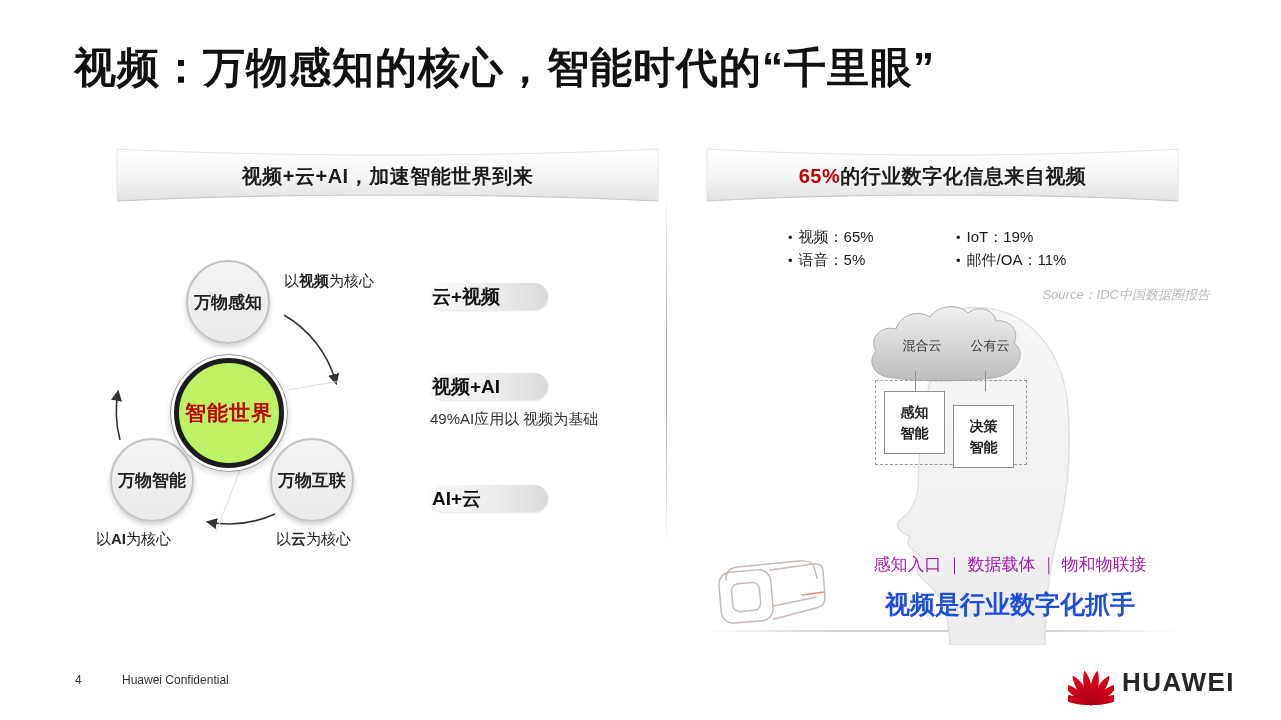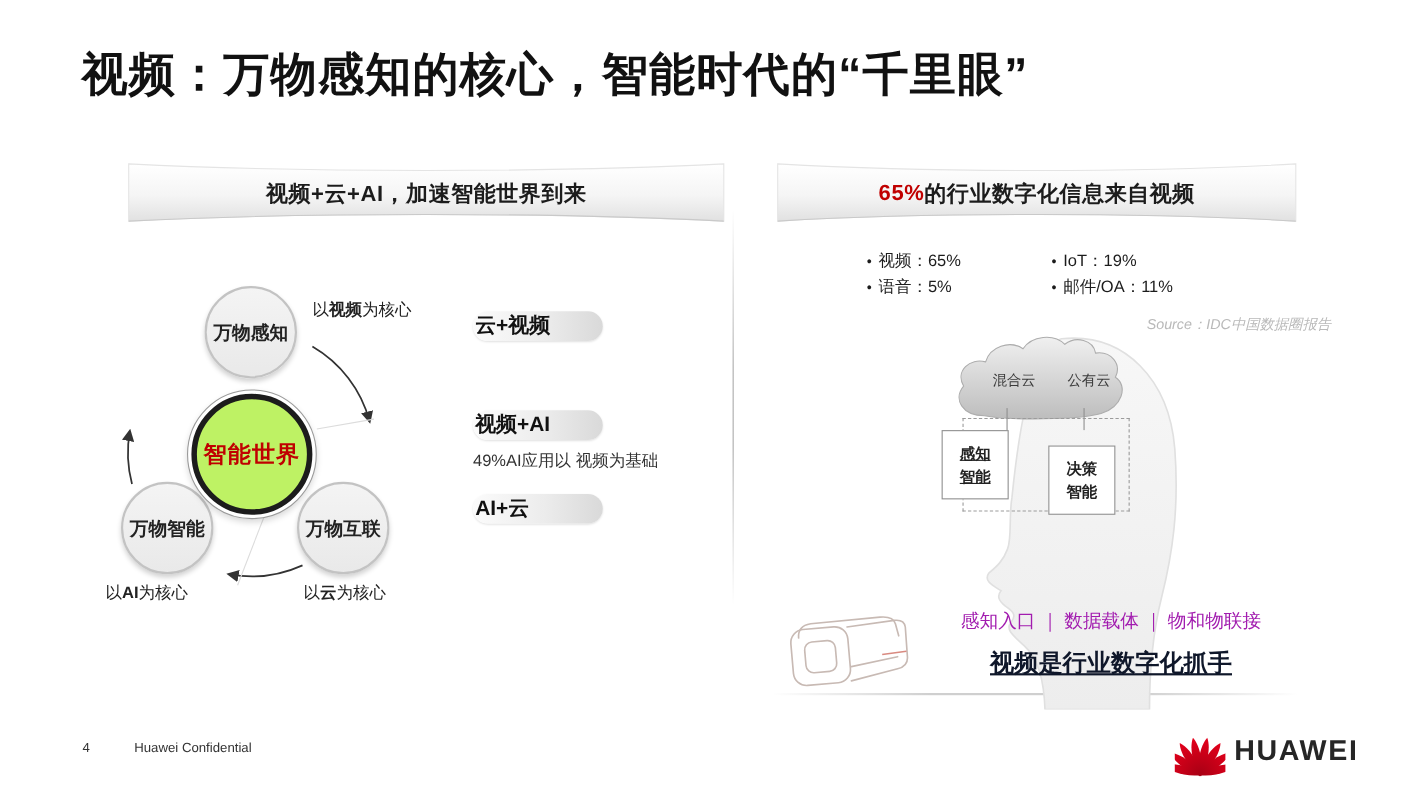--- a/index.html
+++ b/index.html
@@ -90,25 +90,25 @@
   .cloud-label-right{left:955px;}
   .dashed-box{left:875px;top:380px;width:152px;height:85px;border:1px dashed #9b9b9b;box-sizing:border-box;}
   .conn{width:1px;background:#8f8f8f;top:371px;height:20px;}
   .conn-left{left:915px;}
   .conn-right{left:985px;}
   .intel-box{
     top:391px;width:61px;height:63px;background:#fff;border:1px solid #8f8f8f;box-sizing:border-box;
     display:flex;flex-direction:column;align-items:center;justify-content:center;
     font-size:14px;font-weight:bold;color:#222;line-height:1.5;
   }
-  .intel-left{left:856px;text-decoration:underline;}
+  .intel-left{left:884px;}
   .intel-right{left:953px;margin-top:14px;}
 
   .roles{left:820px;top:553px;width:380px;text-align:center;font-size:17px;color:#a21caf;}
-  .tagline{left:820px;top:588px;width:380px;text-align:center;font-size:22px;font-weight:bold;color:#0f172a;text-decoration:underline;}
+  .tagline{left:820px;top:588px;width:380px;text-align:center;font-size:25px;font-weight:bold;color:#1d4ed8;}
   .camera{left:712px;top:556px;width:125px;height:80px;}
 
   
   .page-num{left:75px;top:673px;font-size:12px;color:#333;}
   .confidential{left:122px;top:673px;font-size:12px;color:#333;}
   .logo{left:1068px;top:654px;width:180px;height:56px;display:flex;align-items:center;}
   .logo svg{width:46px;height:52px;}
   .logo .word{margin-left:8px;font-size:26px;font-weight:bold;letter-spacing:1.5px;color:#262626;}
 </style>
 </head>
@@ -188,21 +188,21 @@
     <span class="feature-title">云+视频</span>
     </div>
 </div>
 <div class="feature" style="top:373px;">
   <div class="pill-wrap">
       <div class="pill"></div>
     <span class="feature-title">视频+AI</span>
     </div>
   <div class="feature-desc">49%AI应用以 视频为基础</div>
 </div>
-<div class="feature" style="top:449px;">
+<div class="feature" style="top:485px;">
   <div class="pill-wrap">
       <div class="pill"></div>
     <span class="feature-title">AI+云</span>
     </div>
 </div>
 
 <div class="abs v-divider"></div>
 <div class="abs h-shadow"></div>
 
 <div class="abs bullets">

